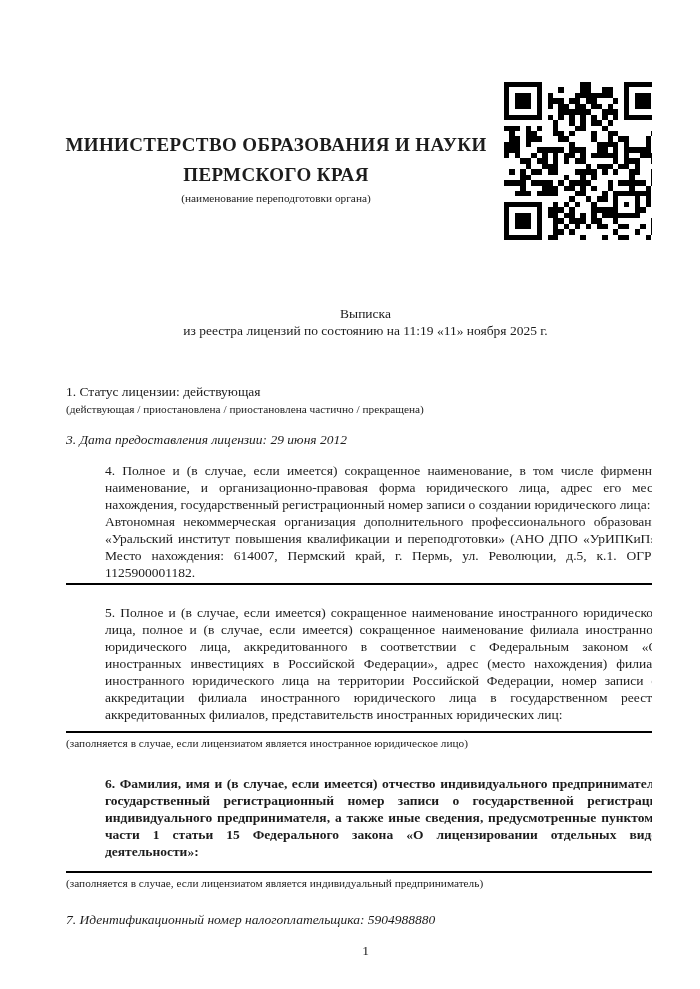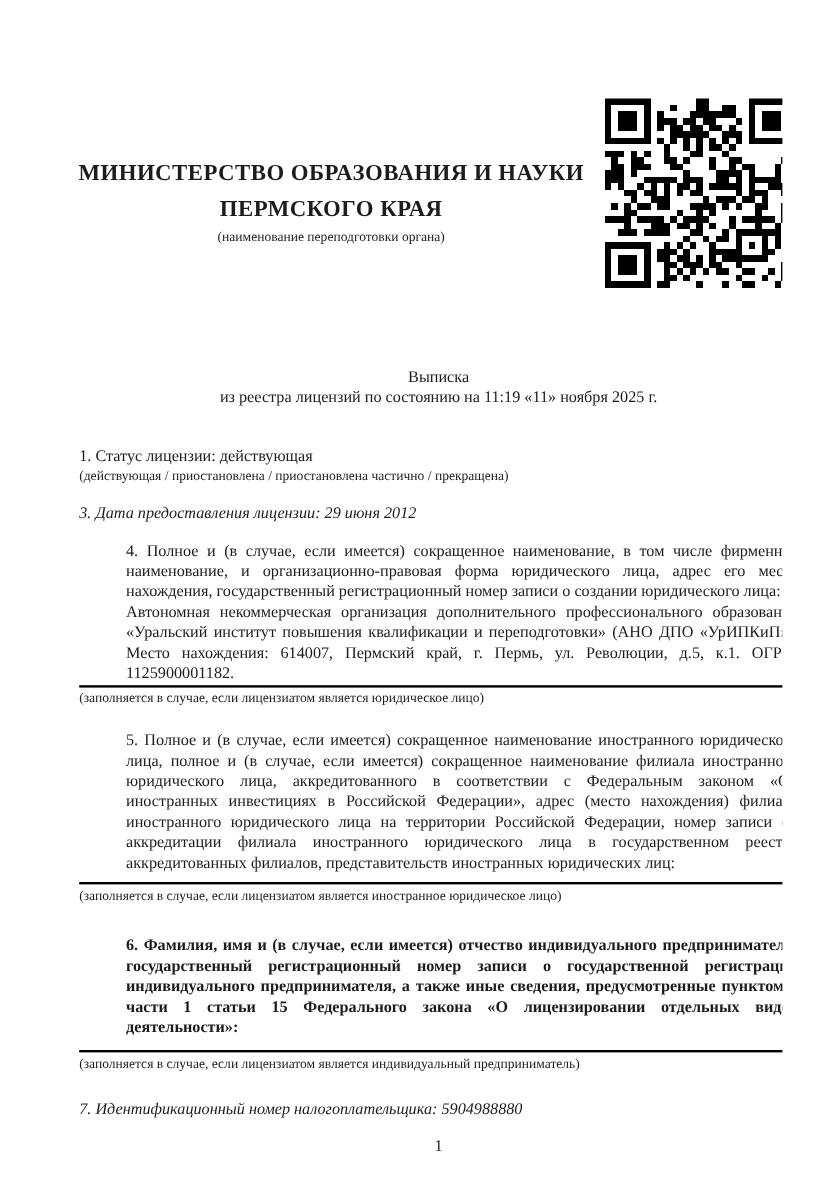--- a/index.html
+++ b/index.html
@@ -35,21 +35,21 @@
     padding-top:305px;
   }
   .doc-title{text-align:center;}
   .hint{
     font-size:11.3px;line-height:14px;text-align:left;margin-top:2px;
   }
   .para{text-align:justify;margin-left:39px;}
   .rule{height:2px;background:#000000;margin-top:1px;}
   .page-number{text-align:center;margin-top:14px;}
 
-  .t-status{margin-top:32px;}
+  .t-status{margin-top:44px;}
   .t-regnum{margin-top:17px;}
   .t-date{margin-top:15px;font-style:italic;}
   .s4-body{margin-top:14px;}
   .s4-rule{margin-top:2px;}
   .s5-body{margin-top:19px;}
   .s5-rule{margin-top:8px;}
   .s5-hint{margin-top:3px;}
   .s6-body{margin-top:25px;font-weight:bold;}
   .s6-rule{margin-top:11px;}
   .s6-hint{margin-top:3px;}
@@ -478,21 +478,20 @@
 
     <div class="t-status">1. Статус лицензии: действующая</div>
     <div class="hint">(действующая / приостановлена / приостановлена частично / прекращена)</div>
 
 
     <div class="t-date">3. Дата предоставления лицензии: 29 июня 2012</div>
 
     <div class="para s4-body">4. Полное и (в случае, если имеется) сокращенное наименование, в том числе фирменное наименование, и организационно-правовая форма юридического лица, адрес его места нахождения, государственный регистрационный номер записи о создании юридического лица:</div>
     <div class="para">Автономная некоммерческая организация дополнительного профессионального образования «Уральский институт повышения квалификации и переподготовки» (АНО ДПО «УрИПКиП»). Место нахождения: 614007, Пермский край, г. Пермь, ул. Революции, д.5, к.1. ОГРН: 1125900001182.</div>
     <div class="rule s4-rule"></div>
-    <div class="hint">(заполняется в случае, если лицензиатом является юридическое лицо)</div>
 
     <div class="para s5-body">5. Полное и (в случае, если имеется) сокращенное наименование иностранного юридического лица, полное и (в случае, если имеется) сокращенное наименование филиала иностранного юридического лица, аккредитованного в соответствии с Федеральным законом «Об иностранных инвестициях в Российской Федерации», адрес (место нахождения) филиала иностранного юридического лица на территории Российской Федерации, номер записи об аккредитации филиала иностранного юридического лица в государственном реестре аккредитованных филиалов, представительств иностранных юридических лиц:</div>
     <div class="rule s5-rule"></div>
     <div class="hint s5-hint">(заполняется в случае, если лицензиатом является иностранное юридическое лицо)</div>
 
     <div class="para s6-body">6. Фамилия, имя и (в случае, если имеется) отчество индивидуального предпринимателя, государственный регистрационный номер записи о государственной регистрации индивидуального предпринимателя, а также иные сведения, предусмотренные пунктом 3 части 1 статьи 15 Федерального закона «О лицензировании отдельных видов деятельности»:</div>
     <div class="rule s6-rule"></div>
     <div class="hint s6-hint">(заполняется в случае, если лицензиатом является индивидуальный предприниматель)</div>
 
     <div class="t-inn">7. Идентификационный номер налогоплательщика: 5904988880</div>

